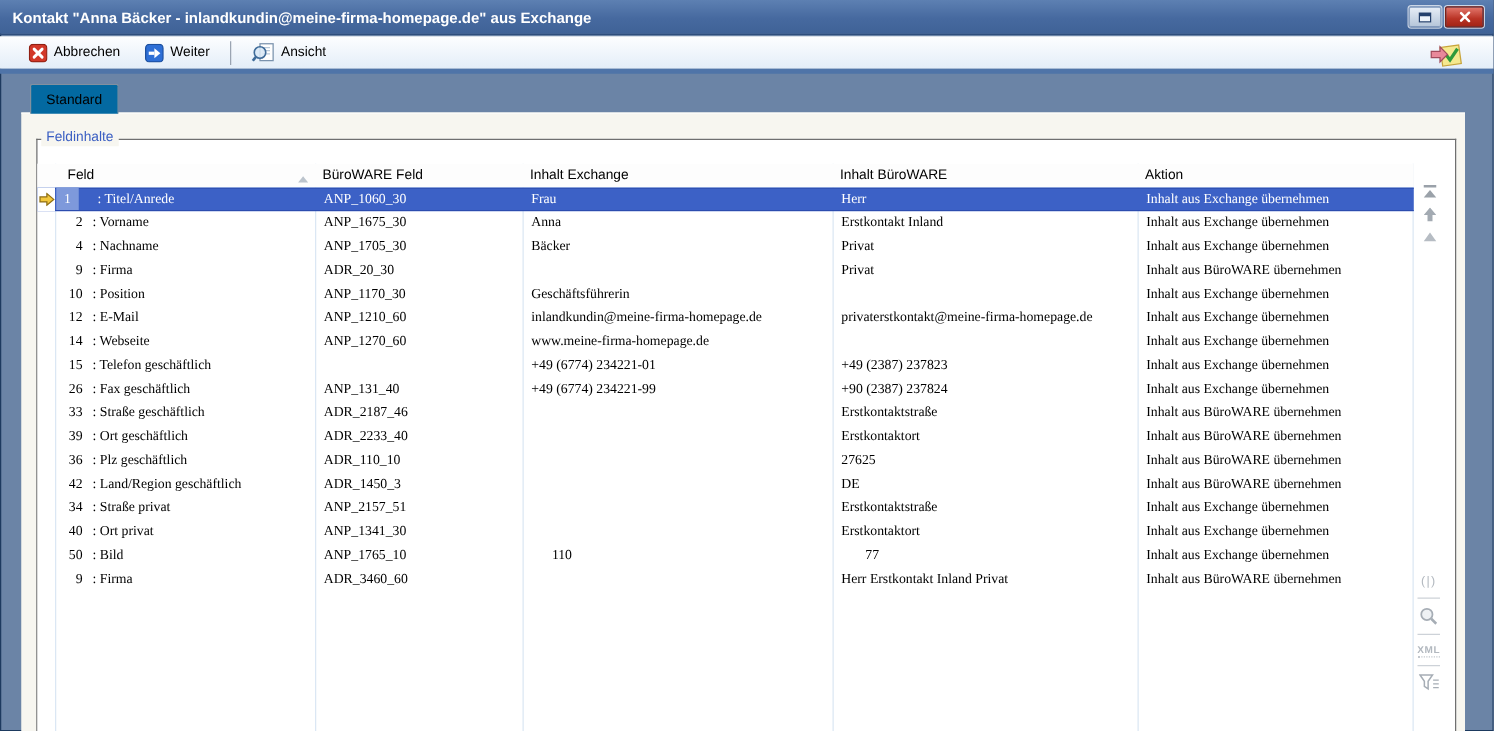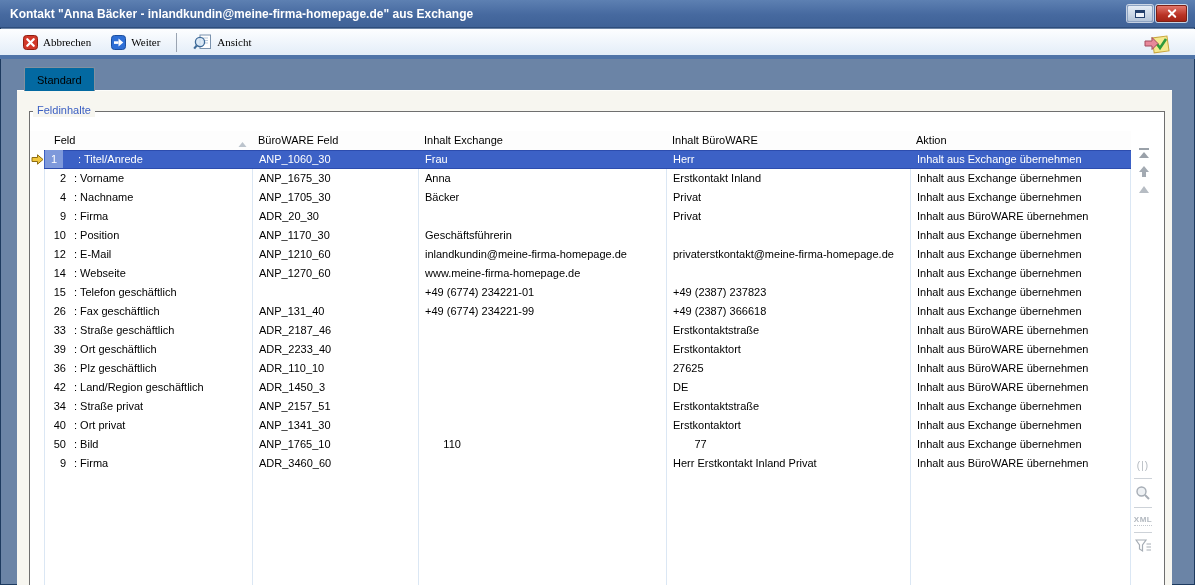--- a/index.html
+++ b/index.html
@@ -22,21 +22,21 @@
   .restore-glyph{width:10px;height:8px;border:1px solid #24406c;border-top:3px solid #24406c;background:#eef3fa;}
   .btn-close{width:31px;background:linear-gradient(#e2766b,#b93325 60%,#a32417);border:1px solid #7e2015;position:relative;}
   .close-glyph{position:relative;width:9px;height:9px;}
   .close-glyph::before,.close-glyph::after{content:"";position:absolute;left:4px;top:-1px;width:2.4px;height:11px;background:#fff;border-radius:1px;}
   .close-glyph::before{transform:rotate(45deg);}
   .close-glyph::after{transform:rotate(-45deg);}
   
   .toolbar{position:absolute;left:0;top:29px;width:100%;height:30px;
     background:linear-gradient(#fdfeff,#e3edf8);border-bottom:4px solid #4f74a8;
     display:flex;align-items:center;padding-left:16px;}
-  .tb-btn{display:flex;align-items:center;gap:5px;padding:2px 6px;border:1px solid transparent;border-radius:2px;font-family:Liberation Serif, serif;}
+  .tb-btn{display:flex;align-items:center;gap:5px;padding:2px 6px;border:1px solid transparent;border-radius:2px;}
   .tb-btn + .tb-btn{margin-left:6px;}
   .tb-sep{width:1px;height:19px;background:#9aa4b2;margin:0 9px;}
   .tb-label{white-space:nowrap;}
   .sync-icon{position:absolute;right:24px;top:4px;}
   
   .tab{position:absolute;left:24px;top:67px;height:24px;padding:0 12px;z-index:3;
     background:#0369a1;border:1px solid #82909f;border-bottom:none;border-radius:2px 2px 0 0;
     display:flex;align-items:center;justify-content:flex-end;}
   .panel{position:absolute;left:17px;top:90px;width:1155px;bottom:0;background:#f7f6f0;
     border-top:1px solid #fdfdfa;z-index:2;}
@@ -50,21 +50,21 @@
   .ghead{position:absolute;left:0;top:0;width:1101px;height:19px;background:#fdfdfd;}
   .hcell{position:absolute;top:0;height:19px;line-height:18px;white-space:nowrap;overflow:hidden;}
   .h-feld{left:14px;width:208px;padding-left:10px;}
   .h-bw{left:222px;width:166px;padding-left:6px;}
   .h-ex{left:388px;width:248px;padding-left:6px;}
   .h-bwv{left:636px;width:244px;padding-left:6px;}
   .h-akt{left:880px;width:221px;padding-left:6px;}
   .sort-icon{position:absolute;left:208px;top:7px;}
   .head-border{position:absolute;left:0;top:19px;width:1101px;height:1px;background:#b7cde4;}
   .vsep{position:absolute;top:0;bottom:0;width:1px;background:#dbe7f4;}
-  .grid-rows{position:absolute;left:0;top:19px;width:1101px;}
+  .grid-rows{position:absolute;left:0;top:19px;width:1101px;font-family:Liberation Serif, serif;}
   .trow{position:relative;height:19px;width:1101px;}
   .trow .cell{position:absolute;top:0;height:19px;line-height:18px;white-space:nowrap;overflow:hidden;padding-left:7px;}
   .gutter{position:absolute;left:0;top:0;width:14px;height:19px;display:flex;align-items:center;justify-content:flex-start;}
   .gutter svg{margin-left:1px;}
   .c-feld{left:14px;width:208px;padding-left:0 !important;}
   .c-bw{left:222px;width:166px;}
   .c-ex{left:388px;width:248px;}
   .c-bwv{left:636px;width:244px;}
   .c-akt{left:880px;width:221px;}
   .num{display:inline-block;width:26px;padding-right:4px;text-align:right;}
@@ -229,21 +229,21 @@
           <div class="cell c-feld"><span class="num">15</span><span class="flabel">: Telefon geschäftlich</span></div>
           <div class="cell c-ex">+49 (6774) 234221-01</div>
           <div class="cell c-bwv">+49 (2387) 237823</div>
           <div class="cell c-akt">Inhalt aus Exchange übernehmen</div>
         </div>
         <div class="trow">
           <div class="gutter"></div>
           <div class="cell c-feld"><span class="num">26</span><span class="flabel">: Fax geschäftlich</span></div>
           <div class="cell c-bw">ANP_131_40</div>
           <div class="cell c-ex">+49 (6774) 234221-99</div>
-          <div class="cell c-bwv">+49 (2387) 366618</div>
+          <div class="cell c-bwv">+90 (2387) 237824</div>
           <div class="cell c-akt">Inhalt aus Exchange übernehmen</div>
         </div>
         <div class="trow">
           <div class="gutter"></div>
           <div class="cell c-feld"><span class="num">33</span><span class="flabel">: Straße geschäftlich</span></div>
           <div class="cell c-bw">ADR_2187_46</div>
           <div class="cell c-ex"></div>
           <div class="cell c-bwv">Erstkontaktstraße</div>
           <div class="cell c-akt">Inhalt aus BüroWARE übernehmen</div>
         </div>

